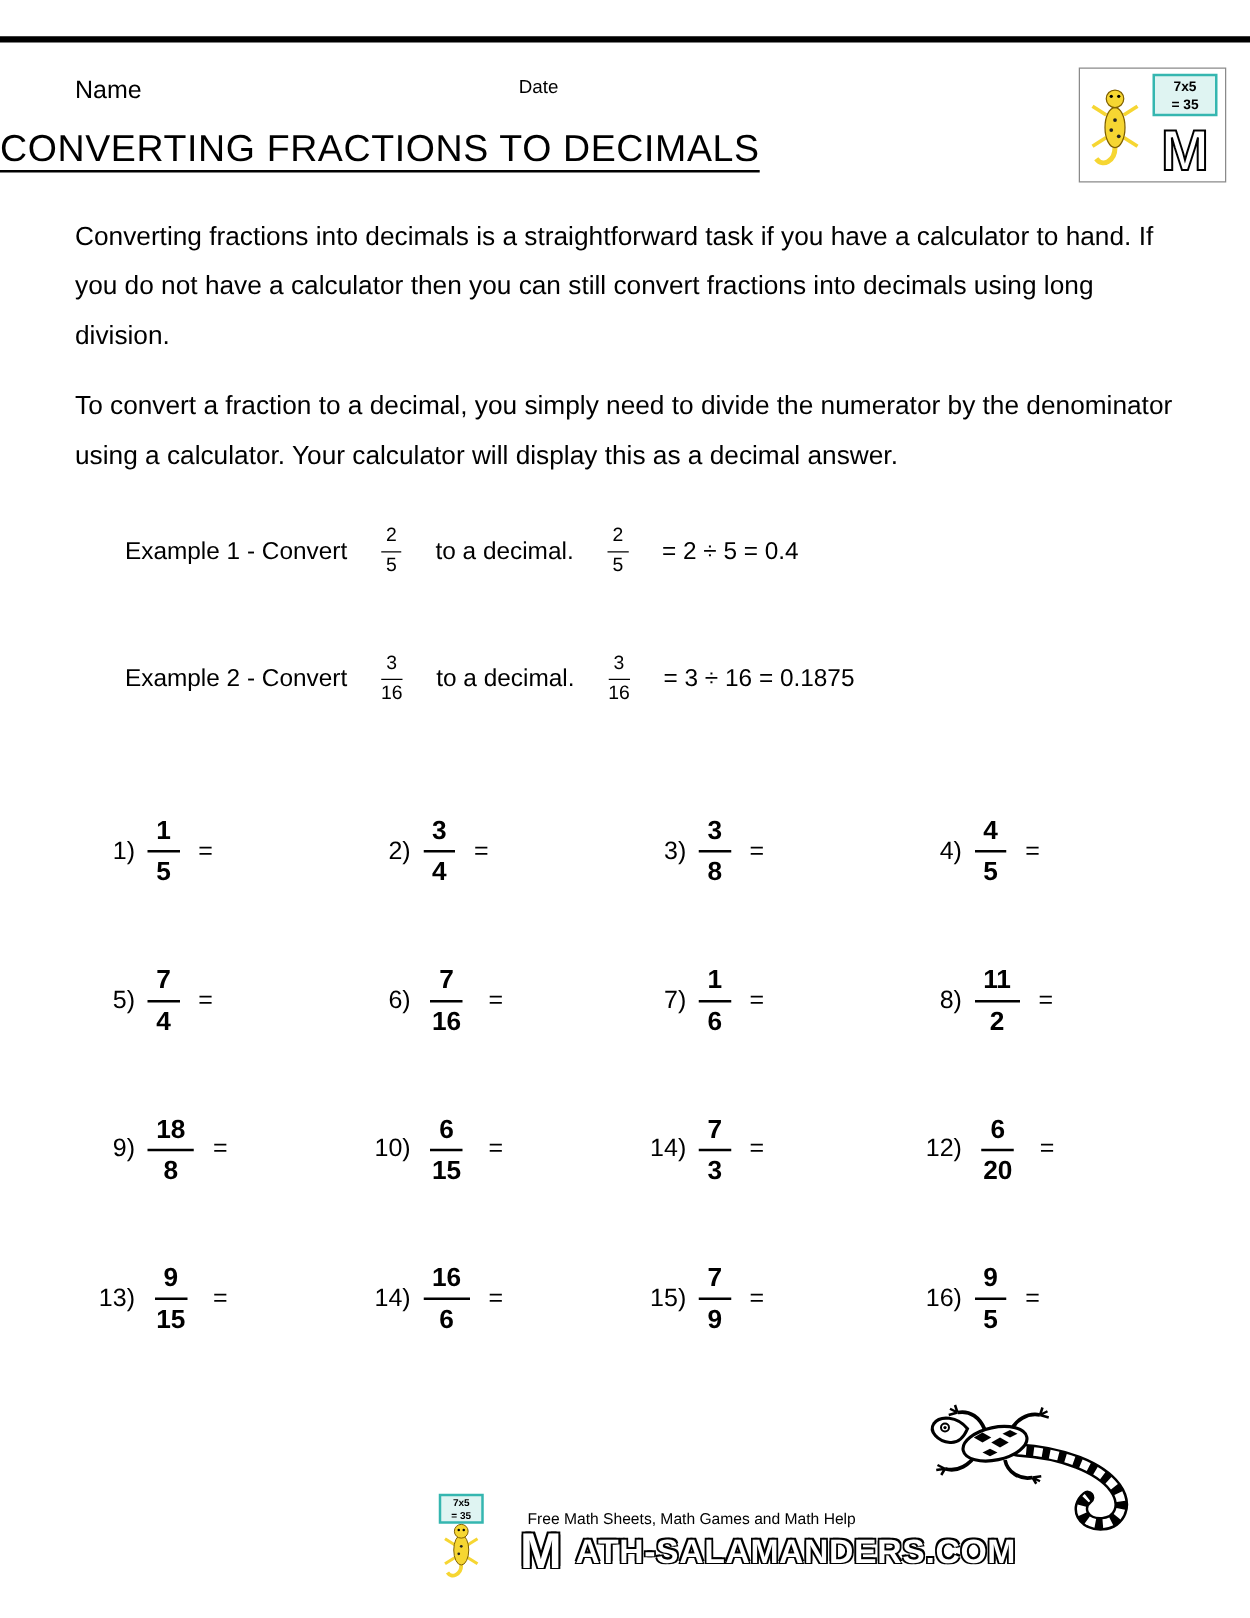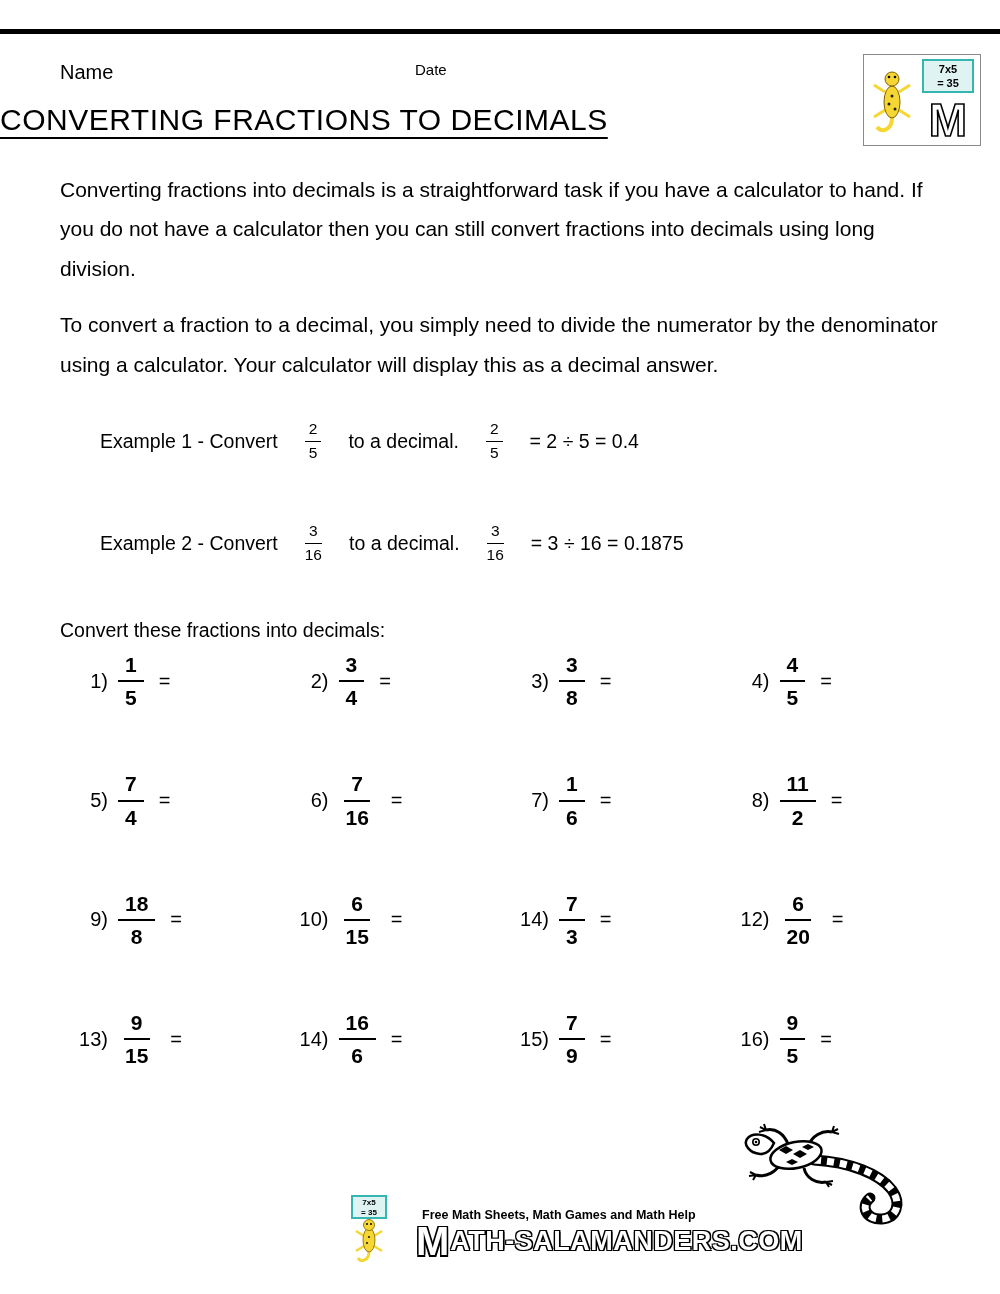--- a/index.html
+++ b/index.html
@@ -46,29 +46,30 @@
     display:grid; grid-template-columns:repeat(4,1fr); row-gap:61px;
   }
   .problem { display:flex; align-items:center; }
   .p-label { width:48px; text-align:right; font-size:20px; margin-right:10px; }
   .p-eq { margin-left:15px; font-size:20px; }
 
   .lizard { position:absolute; top:1118px; left:742px; }
 
   .footer { position:absolute; top:1194px; left:330px; display:flex; gap:8px; }
   .footer-text { display:flex; flex-direction:column; }
-  .tagline { font-size:12.5px; font-weight:700; margin:14px 0 3px 6px; }
+  .tagline { font-size:12.5px; font-weight:400; margin:14px 0 3px 6px; }
   .site-line { display:flex; align-items:flex-end; }
   .m-glyph {
     font-size:40px; font-weight:700; line-height:0.8; color:#fff; margin-right:1px;
     text-shadow:-1.5px -1.5px 0 #000, 1.5px -1.5px 0 #000, -1.5px 1.5px 0 #000, 1.5px 1.5px 0 #000;
   }
   .site-name {
     font-size:27px; font-weight:700; letter-spacing:0.5px; color:#fff;
     text-shadow:-1.4px -1.4px 0 #000, 1.4px -1.4px 0 #000, -1.4px 1.4px 0 #000, 1.4px 1.4px 0 #000;
+    padding-left:10px;
   }
   .sign-text { font:700 11px "Liberation Sans", sans-serif; text-anchor:middle; fill:#000; }
   .sign-text-sm { font:700 8px "Liberation Sans", sans-serif; text-anchor:middle; fill:#000; }
   .m-svg { font-family:"Liberation Sans", sans-serif; }
 </style>
 </head>
 <body>
 
 <div class="page">
 
@@ -132,21 +133,20 @@
       <span>to a decimal.</span>
       <span class="fraction small">
         <span class="num">3</span>
         <span class="den">16</span>
       </span>
       <span>= 3 ÷ 16 = 0.1875</span>
     </div>
 
   </div>
 
-  <div class="instruction">Convert these fractions into decimals:</div>
 
   <div class="problems">
 
     <div class="problem">
       <span class="p-label">1)</span>
       <span class="fraction big">
         <span class="num">1</span>
         <span class="den">5</span>
       </span>
       <span class="p-eq">=</span>

